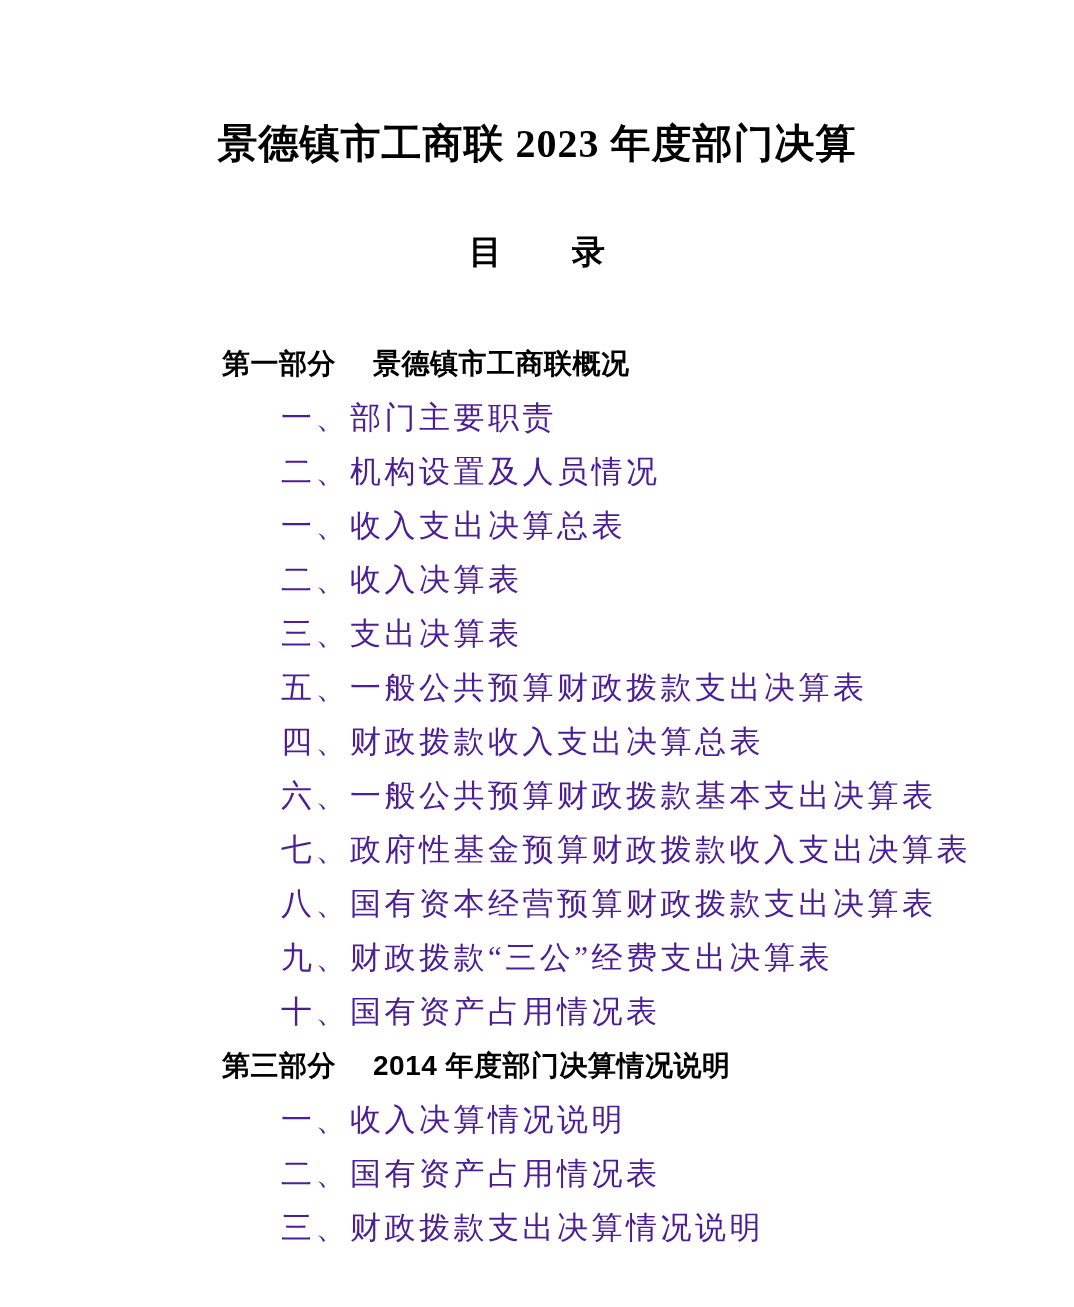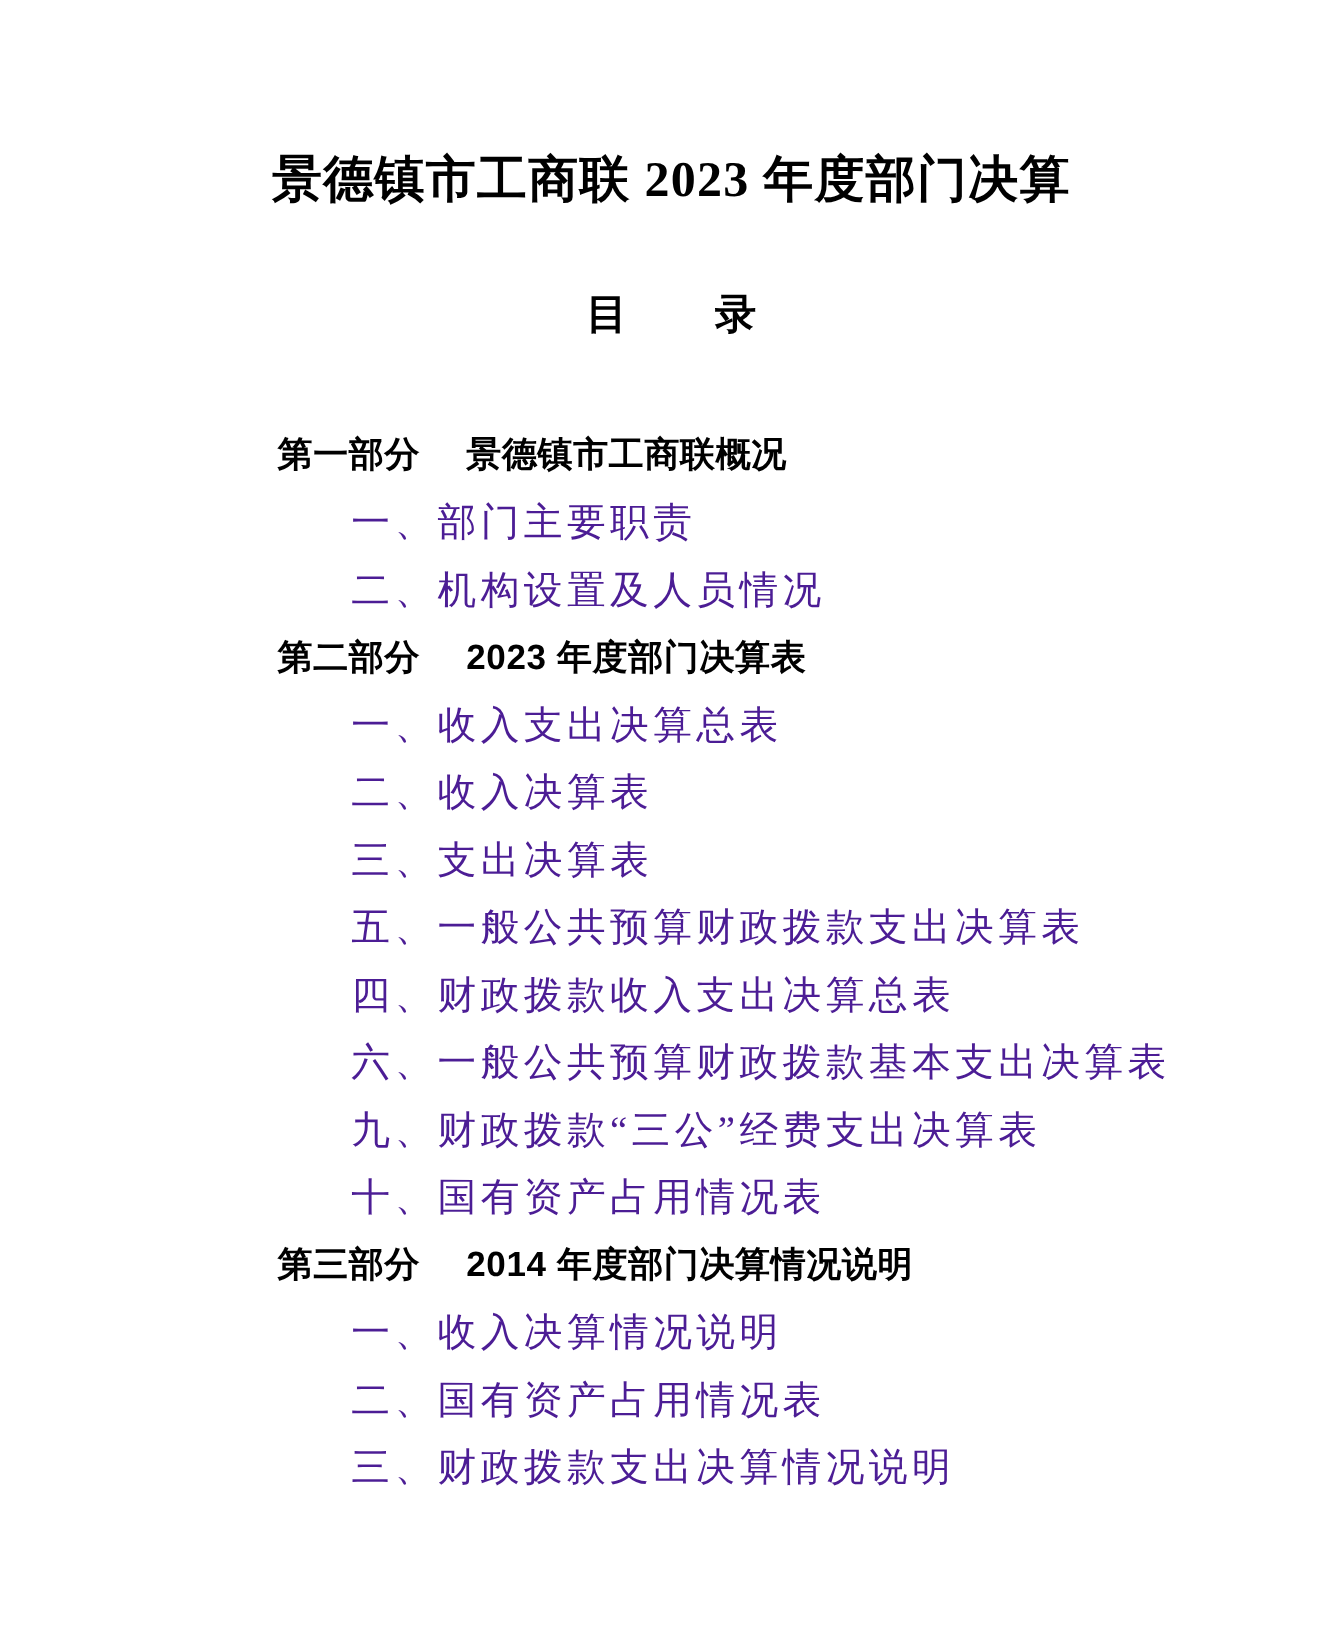--- a/index.html
+++ b/index.html
@@ -94,40 +94,43 @@
     <div class="toc-row part">
       <span>第一部分</span><span class="part-title">景德镇市工商联概况</span>
     </div>
     <div class="toc-row item">
       <span>一、部门主要职责</span>
     </div>
     <div class="toc-row item">
       <span>二、机构设置及人员情况</span>
     </div>
 
-    <div class="toc-row part">
-      <span>第二部分</span><span class="part-title">2023 年度部门决算表</span>
-    </div>
     <div class="toc-row item">
       <span>一、收入支出决算总表</span>
     </div>
     <div class="toc-row item">
       <span>二、收入决算表</span>
     </div>
     <div class="toc-row item">
       <span>三、支出决算表</span>
     </div>
     <div class="toc-row item">
       <span>五、一般公共预算财政拨款支出决算表</span>
     </div>
     <div class="toc-row item">
       <span>四、财政拨款收入支出决算总表</span>
     </div>
     <div class="toc-row item">
       <span>六、一般公共预算财政拨款基本支出决算表</span>
+    </div>
+    <div class="toc-row item">
+      <span>七、政府性基金预算财政拨款收入支出决算表</span>
+    </div>
+    <div class="toc-row item">
+      <span>八、国有资本经营预算财政拨款支出决算表</span>
     </div>
     <div class="toc-row item">
       <span>九、财政拨款“三公”经费支出决算表</span>
     </div>
     <div class="toc-row item">
       <span>十、国有资产占用情况表</span>
     </div>
 
     <div class="toc-row part">
       <span>第三部分</span><span class="part-title">2014 年度部门决算情况说明</span>

